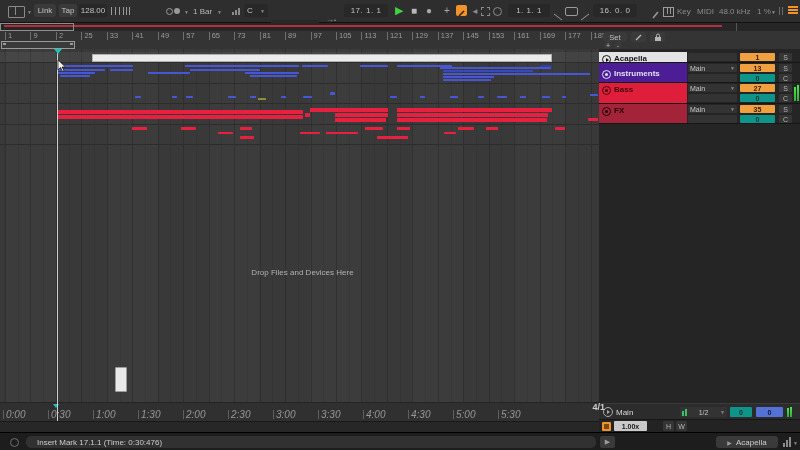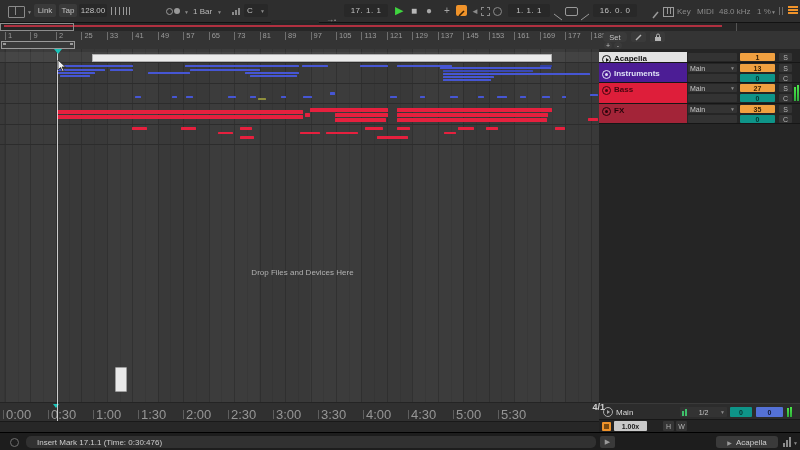--- a/index.html
+++ b/index.html
@@ -26,22 +26,22 @@
   #arrange{left:0;top:49px;width:599px;height:372px;background-color:#3c3c3c;
     background-image:
       repeating-linear-gradient(90deg, rgba(0,0,0,0.12) 0 1px, transparent 1px 25.46px),
       repeating-linear-gradient(90deg, rgba(0,0,0,0.07) 0 1px, transparent 1px 12.73px),
       repeating-linear-gradient(90deg, transparent 0 50.9px, rgba(0,0,0,0.05) 50.9px 101.8px);
     background-position:5px 0;border-right:1px solid #161616;}
   #lanes{position:absolute;left:0;top:3px;width:599px;}
   .lane{position:relative;width:599px;box-sizing:border-box;border-bottom:1px solid #2c2c2c;}
   .clip{position:absolute;border-radius:0.5px;}
   #timeruler{position:absolute;left:0;bottom:0;width:599px;height:18px;background:#303030;border-top:1px solid #242424;}
-  .time-label{position:absolute;top:7px;font-size:13px;color:#969696;
-              border-left:1px solid #5f5f5f;padding-left:2px;height:9px;line-height:9px;}
+  .time-label{position:absolute;top:7px;font-size:10px;color:#969696;
+              border-left:1px solid #5f5f5f;padding-left:2px;height:9px;line-height:9px;font-style:italic;}
   #bottomstrip{left:0;top:421px;width:599px;height:11px;background:#272727;border-top:1px solid #191919;}
   
   #headers{left:599px;top:49px;width:201px;height:354px;background:#252525;}
   .hrow{position:relative;width:201px;box-sizing:border-box;border-bottom:1px solid #161616;}
   .hname{position:absolute;left:0;top:0;bottom:0;width:88px;display:flex;align-items:flex-start;padding-top:2px;}
   .hname .lbl{font-size:8px;font-weight:bold;padding-left:3px;}
   .cicon{width:7px;height:7px;border-radius:50%;margin:0 0 0 3px;display:flex;align-items:center;justify-content:center;flex:0 0 auto;}
   .mini{position:absolute;font-size:7px;display:flex;align-items:center;justify-content:center;border-radius:1px;}
   .routebox{background:#333;color:#c8c8c8;justify-content:space-between;padding:0 2px;box-sizing:border-box;}
   .orangebox{background:#f0a040;color:#3a2103;font-weight:bold;}

